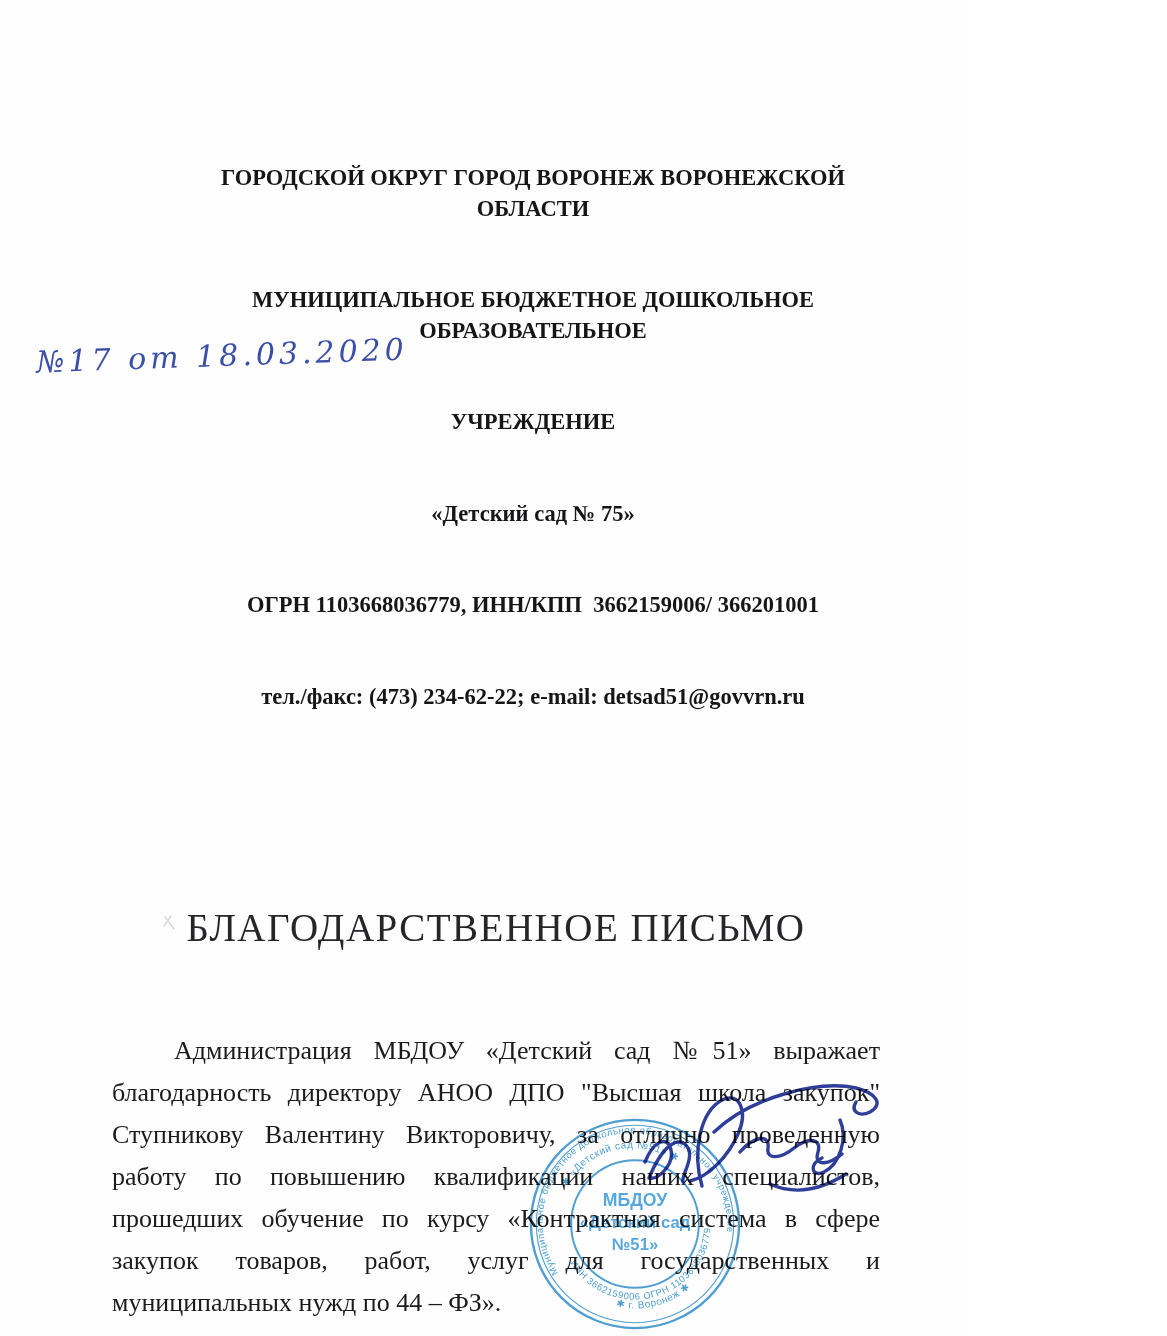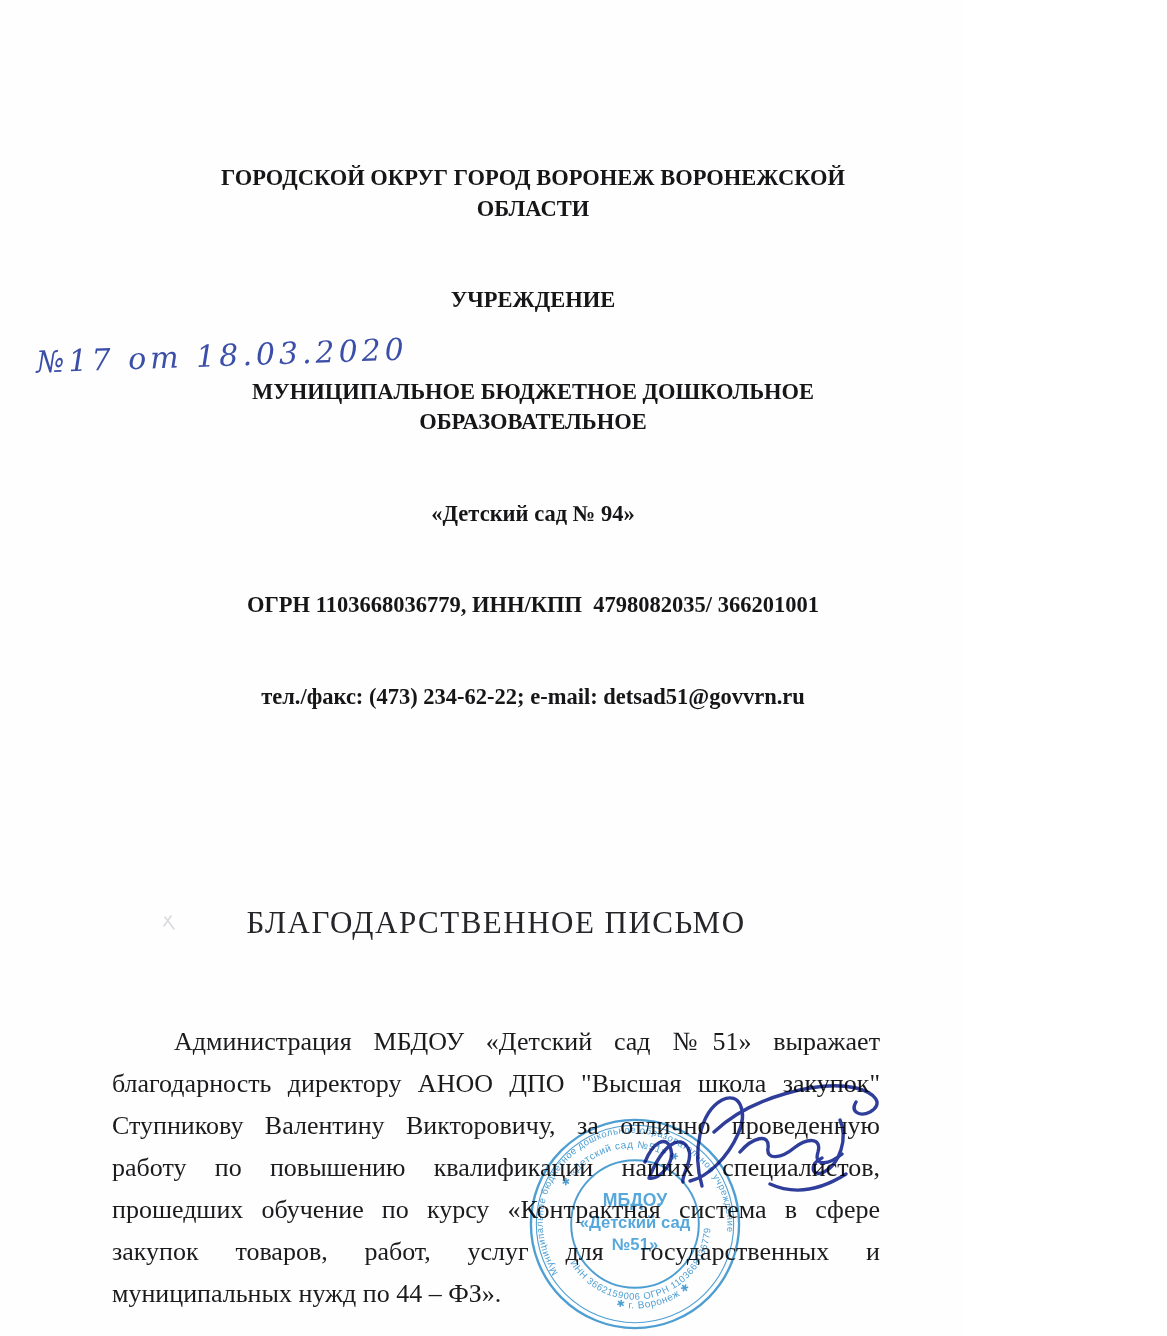--- a/index.html
+++ b/index.html
@@ -37,21 +37,21 @@
     font-size:30px;
     letter-spacing:4px;
     color:#3b4fa8;
     transform:rotate(-2deg);
   }
   .doc-title{
     margin:132px 0 0 0;
     padding-left:30px;
     text-align:center;
     font-weight:normal;
-    font-size:31px;
+    font-size:39px;
     letter-spacing:1.5px;
     color:#26262a;
   }
   .body-text{
     margin:80px 82px 0 112px;
     font-size:26px;
     line-height:42px;
     text-align:justify;
     text-align-last:left;
     text-indent:62px;
@@ -76,24 +76,24 @@
     text-anchor:middle;
   }
 </style>
 </head>
 <body>
 
 <div class="page">
 
   <header class="org-header">
     <div>ГОРОДСКОЙ ОКРУГ ГОРОД ВОРОНЕЖ ВОРОНЕЖСКОЙ ОБЛАСТИ</div>
+    <div>МУНИЦИПАЛЬНОЕ БЮДЖЕТНОЕ ДОШКОЛЬНОЕ ОБРАЗОВАТЕЛЬНОЕ</div>
     <div>УЧРЕЖДЕНИЕ</div>
-    <div>МУНИЦИПАЛЬНОЕ БЮДЖЕТНОЕ ДОШКОЛЬНОЕ ОБРАЗОВАТЕЛЬНОЕ</div>
-    <div>«Детский сад № 94»</div>
-    <div>ОГРН 1103668036779, ИНН/КПП  4798082035/ 366201001</div>
+    <div>«Детский сад № 75»</div>
+    <div>ОГРН 1103668036779, ИНН/КПП  3662159006/ 366201001</div>
     <div>тел./факс: (473) 234-62-22; e-mail: detsad51@govvrn.ru</div>
   </header>
 
   <div class="reg-note">№17 от 18.03.2020</div>
 
   <h1 class="doc-title">БЛАГОДАРСТВЕННОЕ ПИСЬМО</h1>
 
   <p class="body-text">Администрация МБДОУ «Детский сад №51» выражает благодарность директору АНОО ДПО "Высшая школа закупок" Ступникову Валентину Викторовичу, за отлично проведенную работу по повышению квалификации наших специалистов, прошедших обучение по курсу «Контрактная система в сфере закупок товаров, работ, услуг для государственных и муниципальных нужд по 44 – ФЗ».</p>
   <p class="body-text second">Выражаем свою признательность за Ваш труд и желаем дальнейшего процветания и профессиональных побед.</p>
 

